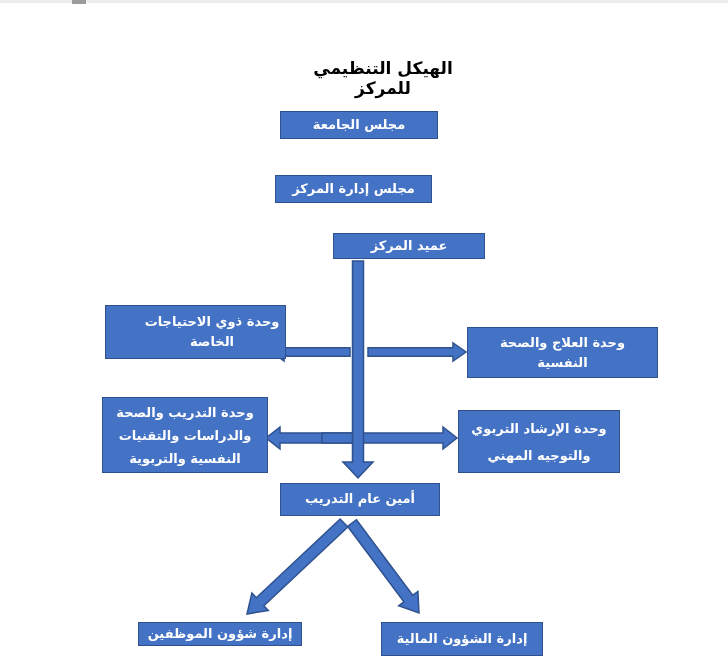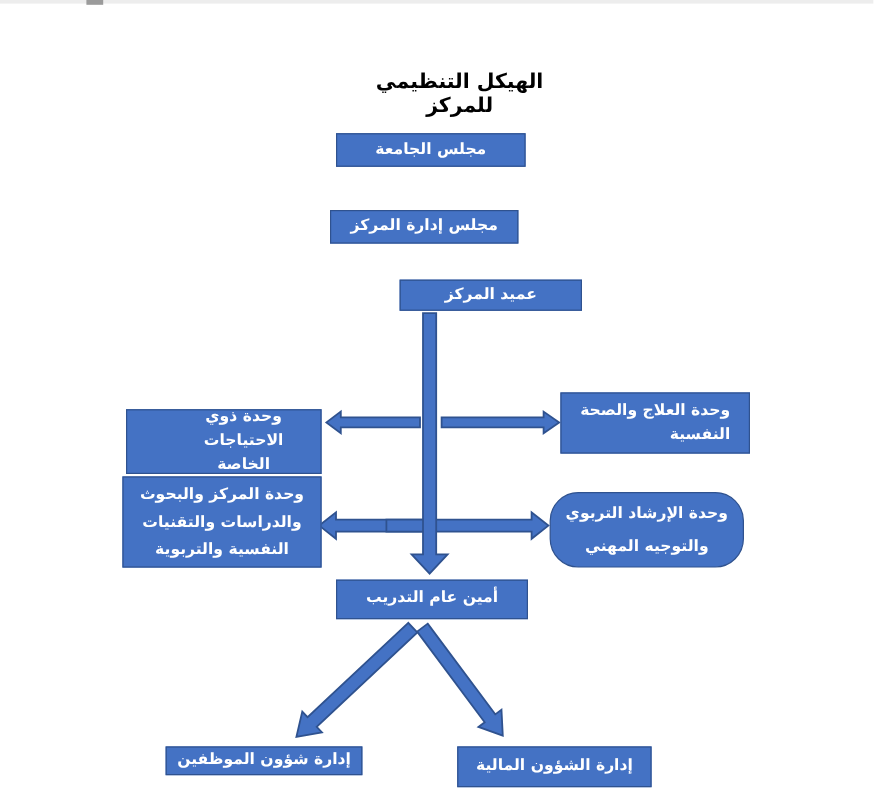--- a/index.html
+++ b/index.html
@@ -33,24 +33,24 @@
   .node{
     position:absolute;display:flex;align-items:center;justify-content:center;
     text-align:center;direction:rtl;white-space:pre-line;
     background:var(--box-fill);border:1.5px solid var(--box-border);
     color:var(--box-text);font-weight:bold;font-size:13px;line-height:1.25;
     z-index:2;
   }
   #n-university{left:280px;top:111px;width:158px;height:28px;}
   #n-board{left:275px;top:175px;width:157px;height:28px;}
   #n-dean{left:294px;top:233px;width:152px;height:26px;margin-left:39px;}
-  #n-special{left:105px;top:341px;width:163px;height:54px;line-height:20px;padding-left:33px;}
-  #n-therapy{left:467px;top:327px;width:158px;height:51px;line-height:20px;text-align:right;}
+  #n-special{left:105px;top:305px;width:181px;height:54px;line-height:20px;padding-left:33px;}
+  #n-therapy{left:467px;top:327px;width:191px;height:51px;line-height:20px;}
   #n-training{left:102px;top:397px;width:166px;height:76px;line-height:23px;}
-  #n-counseling{left:458px;top:410px;width:162px;height:63px;line-height:27px;border-radius:24px;}
+  #n-counseling{left:458px;top:410px;width:162px;height:63px;line-height:27px;}
   #n-secretary{left:280px;top:483px;width:160px;height:33px;}
   #n-personnel{left:138px;top:622px;width:164px;height:24px;}
   #n-financial{left:381px;top:622px;width:162px;height:34px;text-align:right;}
 </style>
 </head>
 <body>
 
 <div class="canvas">
 
   <div class="scrollbar-track"></div>
@@ -68,21 +68,21 @@
     <path d="M352.5,261 L352.5,462 L343,462 L358,478 L373,462 L363.5,462 L363.5,261 Z"></path>
   </svg>
 
   <div class="node" id="n-board">مجلس إدارة المركز</div>
   <div class="node" id="n-university">مجلس الجامعة</div>
   <div class="node" id="n-dean">عميد المركز</div>
   <div class="node" id="n-special">وحدة ذوي الاحتياجات
 الخاصة</div>
   <div class="node" id="n-therapy">وحدة العلاج والصحة
 النفسية</div>
-  <div class="node" id="n-training">وحدة المركز والبحوث
+  <div class="node" id="n-training">وحدة التدريب والصحة
 والدراسات والتقنيات
 النفسية والتربوية</div>
   <div class="node" id="n-counseling">وحدة الإرشاد التربوي
 والتوجيه المهني</div>
   <div class="node" id="n-secretary">أمين عام التدريب</div>
   <div class="node" id="n-personnel">إدارة شؤون الموظفين</div>
   <div class="node" id="n-financial">إدارة الشؤون المالية</div>
 
 </div>
 

